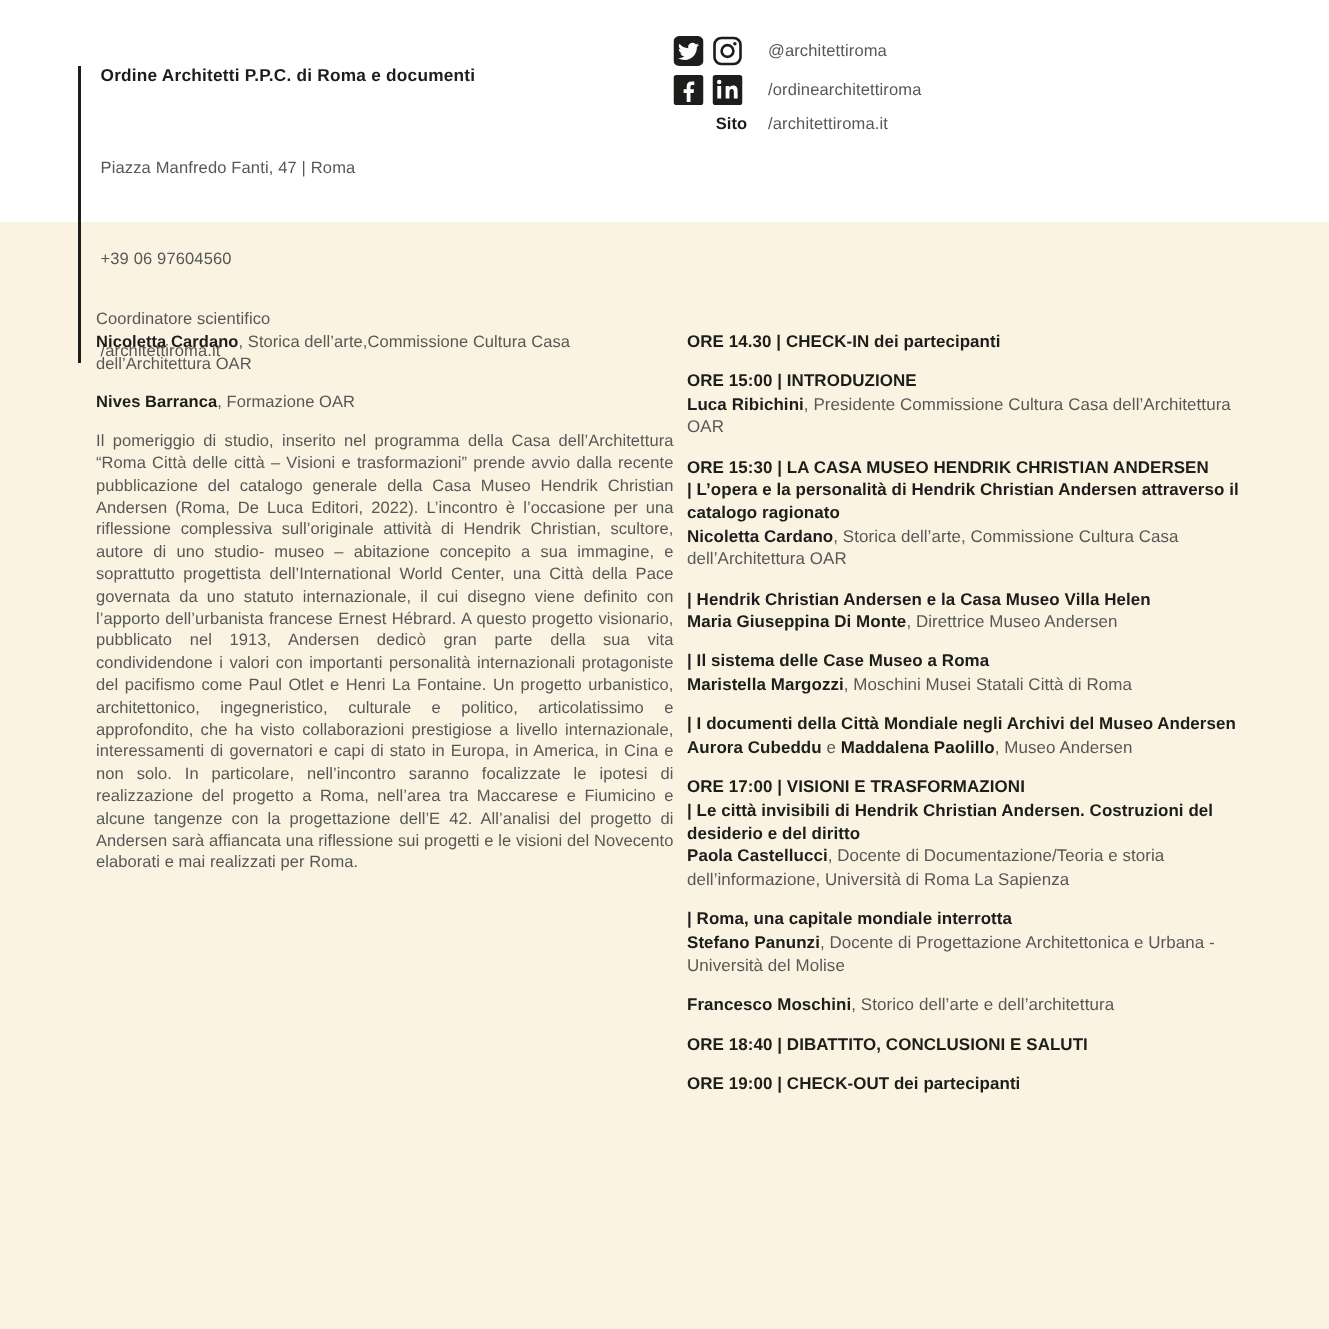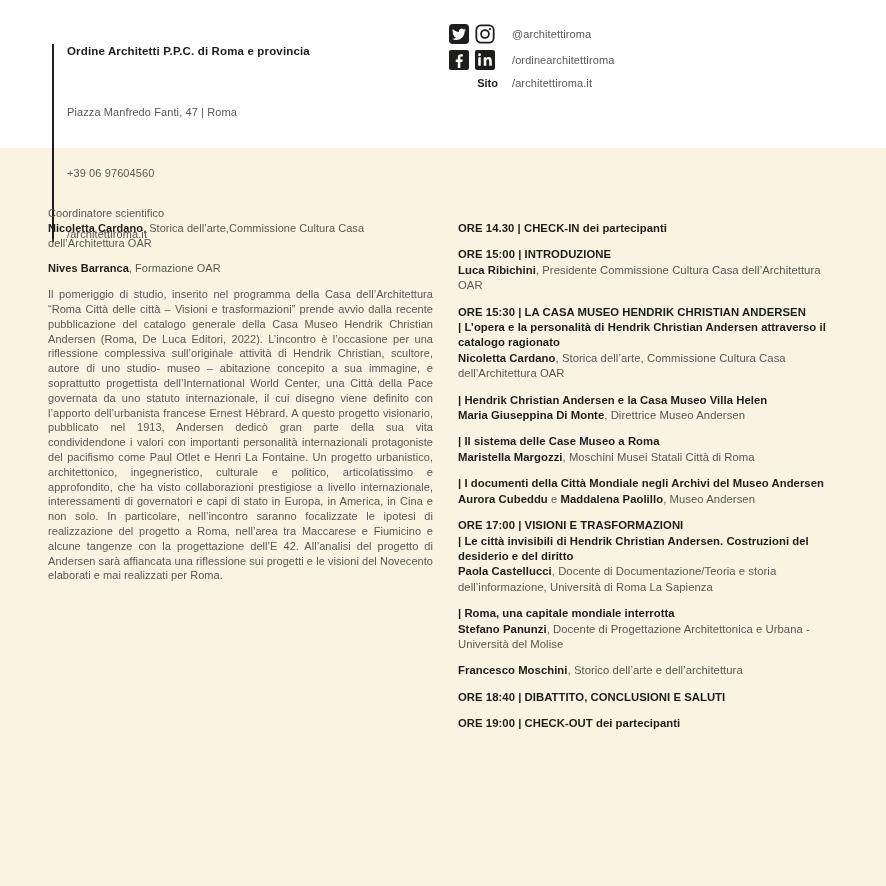--- a/index.html
+++ b/index.html
@@ -18,21 +18,21 @@
   
   .social{position:absolute;left:449px;top:24px;}
   .social-row{display:flex;align-items:center;margin-bottom:6px;}
   .icons{width:49px;display:flex;gap:6px;justify-content:flex-start;}
   .icon{width:20px;height:20px;display:block;}
   .handle{margin-left:14px;font-size:11px;color:#575756;letter-spacing:.1px;}
   .sito{width:49px;text-align:right;font-weight:bold;font-size:11px;color:#1D1D1B;}
   .sito-row{margin-top:7px;}
 
   
-  .col-left{position:absolute;left:48px;top:206px;width:385px;}
+  .col-left{position:absolute;left:64px;top:206px;width:385px;}
   .col-right{position:absolute;left:458px;top:221px;width:382px;}
   p{margin:0;}
   strong{font-weight:bold;color:#1D1D1B;}
 
   .small{font-size:11px;line-height:14.8px;color:#575756;letter-spacing:.05px;}
   .lblock{margin-bottom:11px;}
   .desc{font-size:11px;line-height:14.8px;color:#575756;text-align:justify;letter-spacing:.05px;}
 
   .sched .blk{margin-bottom:11px;font-size:11.3px;line-height:15.4px;letter-spacing:.05px;}
   .sched .blk.time{margin-top:5px;}
@@ -42,21 +42,21 @@
   .speaker-line{color:#575756;}
 </style>
 </head>
 <body>
 
 <div class="page">
 
   <div class="band"></div>
 
   <div class="contact">
-    <p class="org">Ordine Architetti P.P.C. di Roma e provincia</p>
+    <p class="org">Ordine Architetti P.P.C. di Roma e documenti</p>
     <p class="line">Piazza Manfredo Fanti, 47 | Roma</p>
     <p class="line">+39 06 97604560</p>
     <p class="line">/architettiroma.it</p>
   </div>
 
   <div class="social">
     <div class="social-row">
       <span class="icons">
         <svg class="icon" viewBox="0 0 24 24">
           <rect width="24" height="24" rx="4.5" fill="#1D1D1B"></rect>

